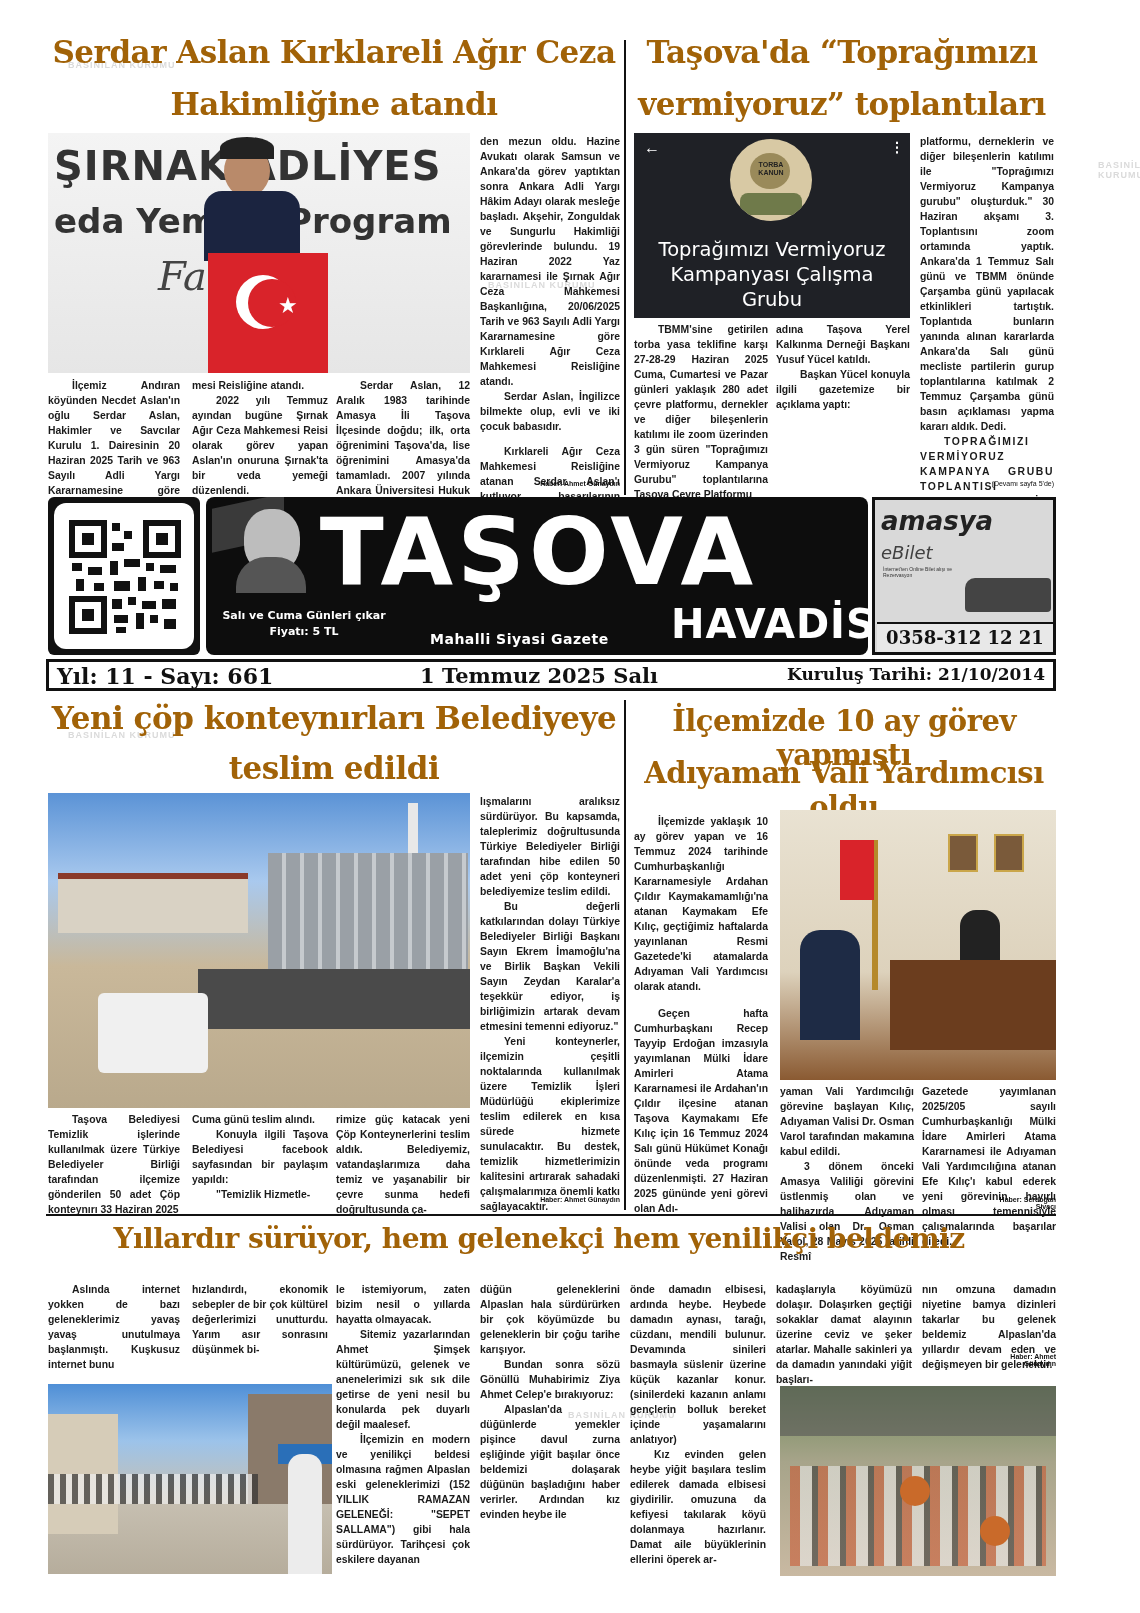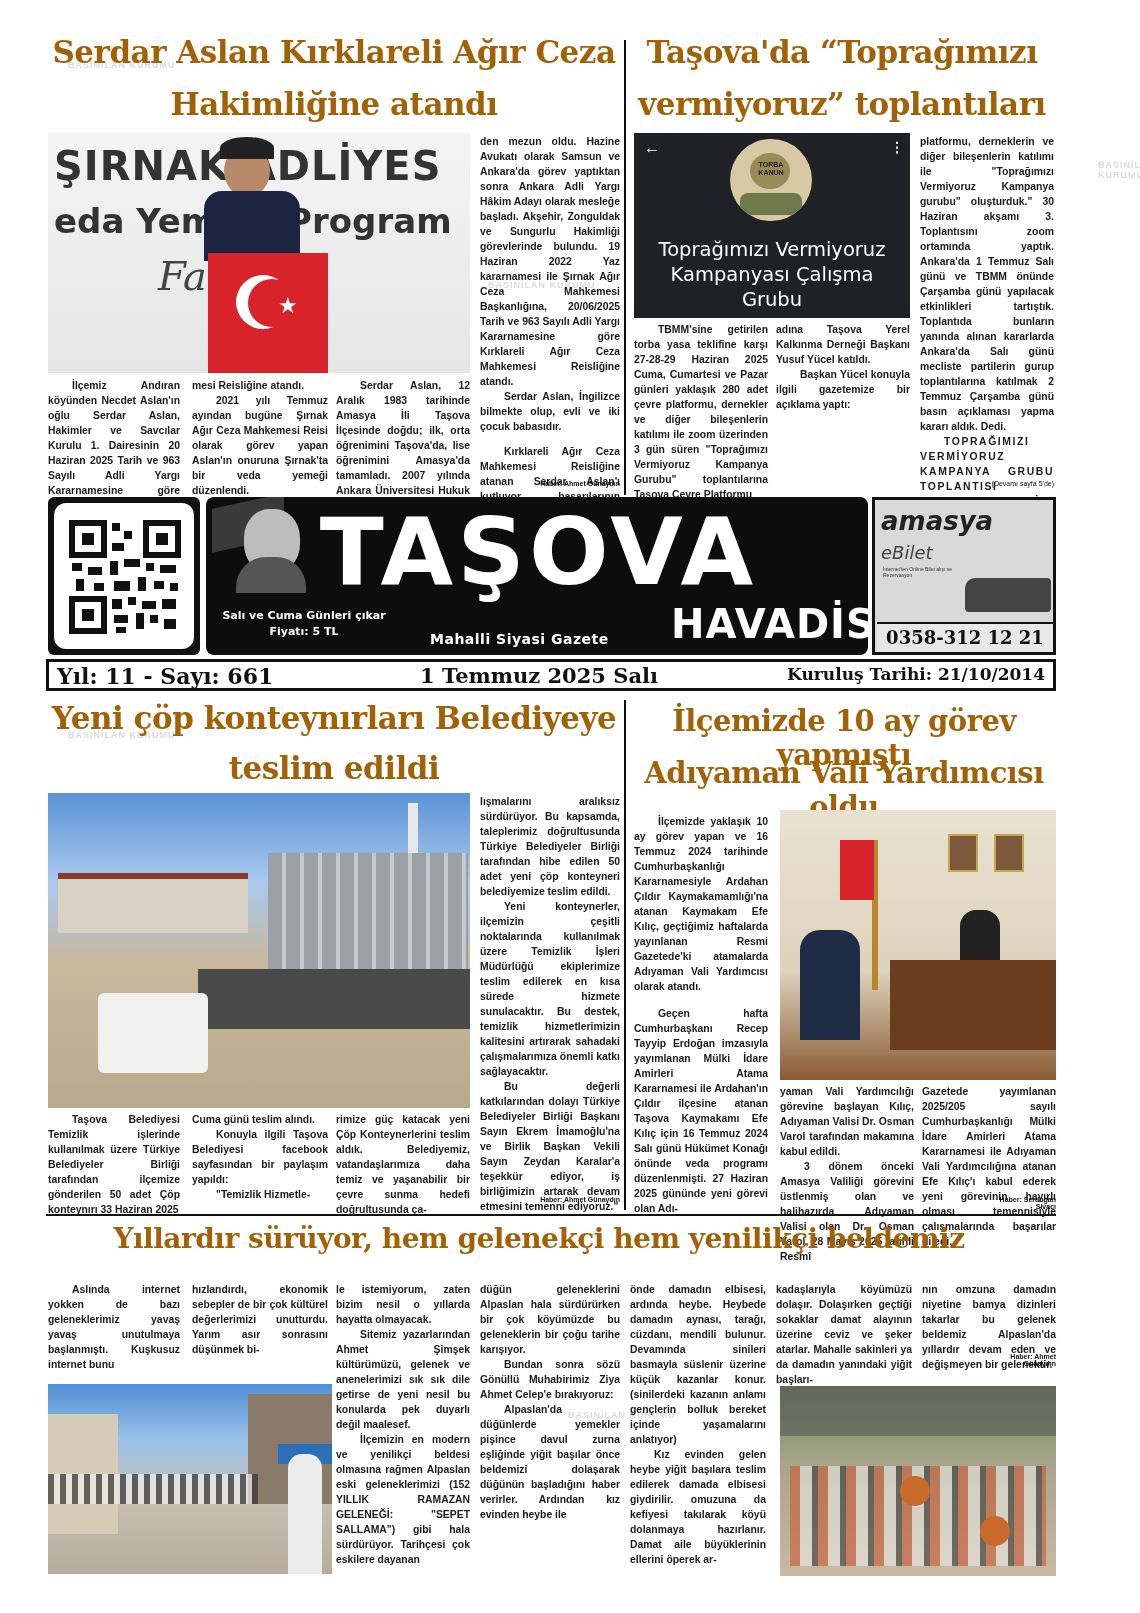--- a/index.html
+++ b/index.html
@@ -48,21 +48,21 @@
   <p>Serdar Aslan, İngilizce bilmekte olup, evli ve iki çocuk babasıdır.</p>
   <p style="margin-top:10px;">Kırklareli Ağır Ceza Mahkemesi Reisliğine atanan Serdar Aslan'ı kutluyor, başarılarının devamını diliyoruz.</p>
 </div>
 <div class="credit" style="left:480px;top:480px;width:140px;">Haber: Ahmet Günaydın</div>
 
 <div class="col" style="left:48px;top:378px;width:132px;">
   <p>İlçemiz Andıran köyünden Necdet Aslan'ın oğlu Serdar Aslan, Hakimler ve Savcılar Kurulu 1. Dairesinin 20 Haziran 2025 Tarih ve 963 Sayılı Adli Yargı Kararnamesine göre Kırklareli Ağır Ceza Mahke-</p>
 </div>
 <div class="col" style="left:192px;top:378px;width:136px;">
   <p class="noind">mesi Reisliğine atandı.</p>
-  <p>2021 yılı Temmuz ayından bugüne Şırnak Ağır Ceza Mahkemesi Reisi olarak görev yapan Aslan'ın onuruna Şırnak'ta bir veda yemeği düzenlendi.</p>
+  <p>2022 yılı Temmuz ayından bugüne Şırnak Ağır Ceza Mahkemesi Reisi olarak görev yapan Aslan'ın onuruna Şırnak'ta bir veda yemeği düzenlendi.</p>
   <p>BİYOGRAFİSİ:</p>
 </div>
 <div class="col" style="left:336px;top:378px;width:134px;">
   <p>Serdar Aslan, 12 Aralık 1983 tarihinde Amasya İli Taşova İlçesinde doğdu; ilk, orta öğrenimini Taşova'da, lise öğrenimini Amasya'da tamamladı. 2007 yılında Ankara Üniversitesi Hukuk Fakültesin-</p>
 </div>
 
 <div class="vrule" style="left:624px;top:40px;height:455px;"></div>
 
 <div class="headline abs" style="left:632px;top:34px;width:420px;font-size:31px;">Taşova'da “Toprağımızı</div>
 <div class="headline abs" style="left:632px;top:86px;width:420px;font-size:31px;">vermiyoruz” toplantıları</div>
@@ -162,22 +162,22 @@
 <div class="photo" style="left:48px;top:793px;width:422px;height:315px;background:linear-gradient(180deg,#5b93d6 0%,#a9c9ee 28%,#c9b89a 55%,#b9a98c 100%);">
   <div class="abs" style="left:10px;top:80px;width:190px;height:60px;background:#d9d2c4;border-top:6px solid #8a3a2a;"></div>
   <div class="abs" style="left:360px;top:10px;width:10px;height:110px;background:#e8e8e8;"></div>
   <div class="abs" style="left:220px;top:60px;width:200px;height:120px;background:repeating-linear-gradient(90deg,#9aa0a6 0 14px,#c6cace 14px 18px);"></div>
   <div class="abs" style="left:150px;top:176px;width:272px;height:60px;background:#4a4a4a;"></div>
   <div class="abs" style="left:50px;top:200px;width:110px;height:80px;background:#f0f0f0;border-radius:6px;"></div>
 </div>
 
 <div class="col" style="left:480px;top:794px;width:140px;">
   <p class="noind">lışmalarını aralıksız sürdürüyor. Bu kapsamda, taleplerimiz doğrultusunda Türkiye Belediyeler Birliği tarafından hibe edilen 50 adet yeni çöp konteyneri belediyemize teslim edildi.</p>
+  <p>Bu değerli katkılarından dolayı Türkiye Belediyeler Birliği Başkanı Sayın Ekrem İmamoğlu'na ve Birlik Başkan Vekili Sayın Zeydan Karalar'a teşekkür ediyor, iş birliğimizin artarak devam etmesini temenni ediyoruz."</p>
   <p>Yeni konteynerler, ilçemizin çeşitli noktalarında kullanılmak üzere Temizlik İşleri Müdürlüğü ekiplerimize teslim edilerek en kısa sürede hizmete sunulacaktır. Bu destek, temizlik hizmetlerimizin kalitesini artırarak sahadaki çalışmalarımıza önemli katkı sağlayacaktır.</p>
-  <p>Bu değerli katkılarından dolayı Türkiye Belediyeler Birliği Başkanı Sayın Ekrem İmamoğlu'na ve Birlik Başkan Vekili Sayın Zeydan Karalar'a teşekkür ediyor, iş birliğimizin artarak devam etmesini temenni ediyoruz."</p>
 </div>
 <div class="credit" style="left:480px;top:1196px;width:140px;">Haber: Ahmet Günaydın</div>
 
 <div class="col" style="left:48px;top:1112px;width:132px;">
   <p>Taşova Belediyesi Temizlik işlerinde kullanılmak üzere Türkiye Belediyeler Birliği tarafından ilçemize gönderilen 50 adet Çöp konteynırı 33 Haziran 2025</p>
 </div>
 <div class="col" style="left:192px;top:1112px;width:136px;">
   <p class="noind">Cuma günü teslim alındı.</p>
   <p>Konuyla ilgili Taşova Belediyesi facebook sayfasından bir paylaşım yapıldı:</p>
   <p>"Temizlik Hizmetle-</p>

